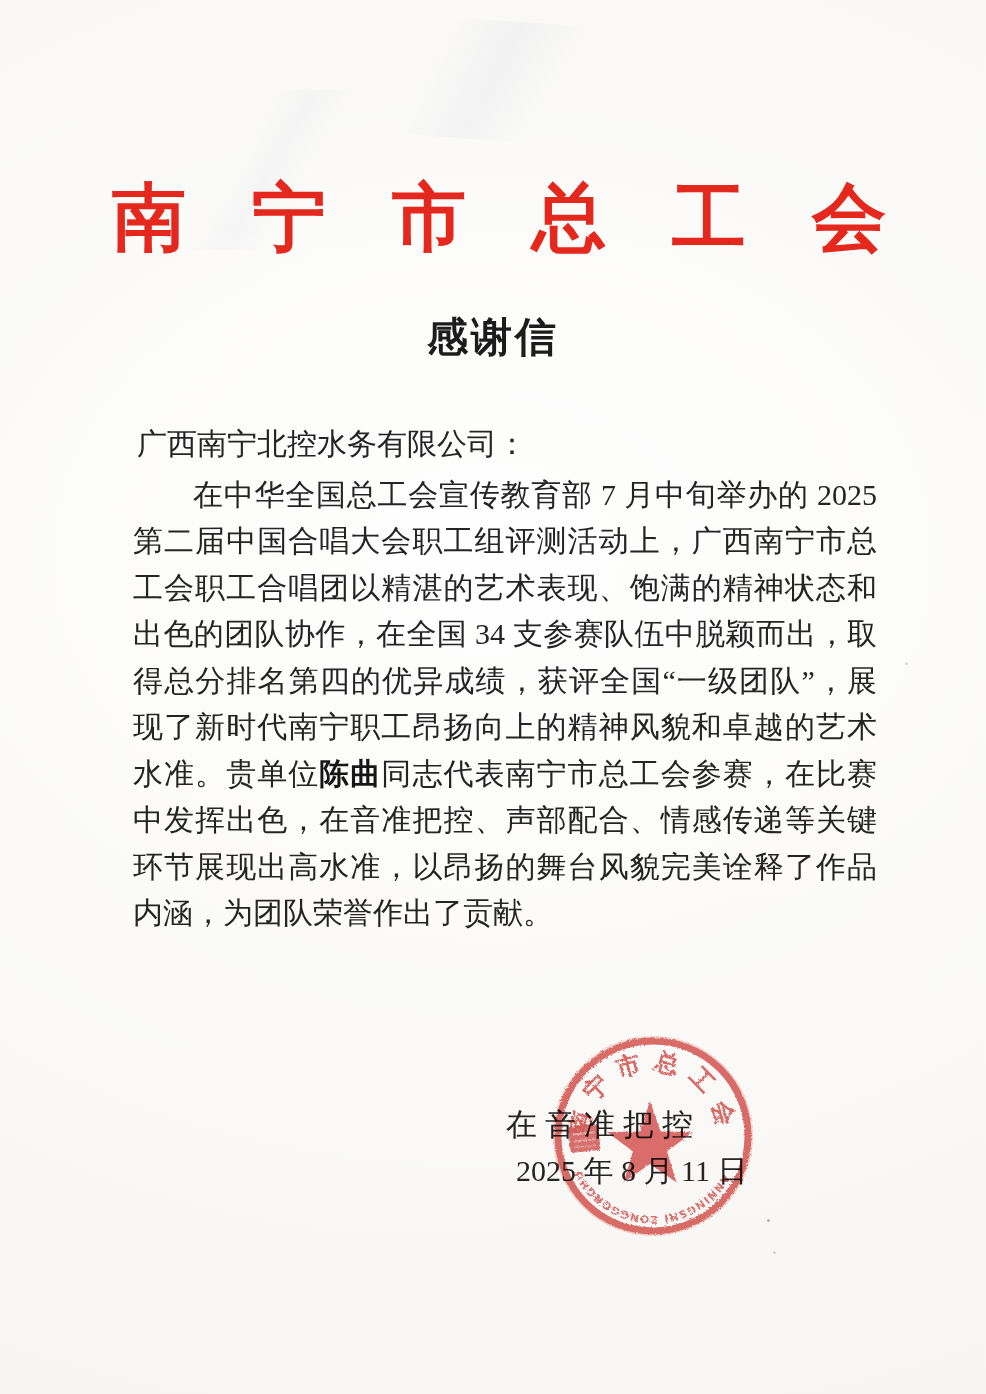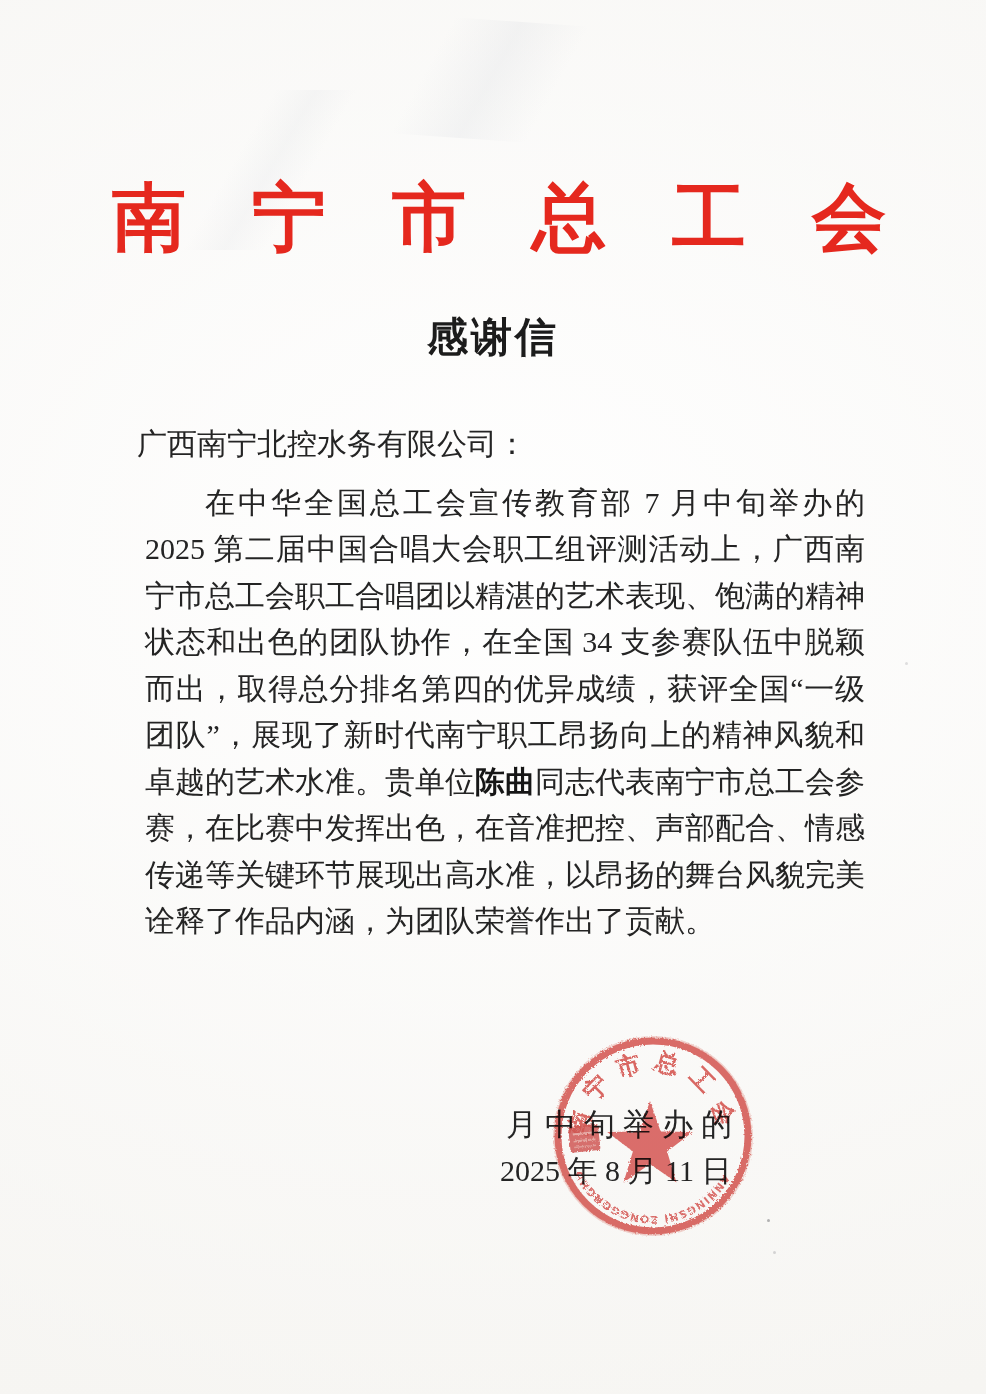--- a/index.html
+++ b/index.html
@@ -46,32 +46,32 @@
   }
 
   .letter-body {
     position: absolute;
     left: 133px; top: 417px; width: 744px;
     font-size: 30px; line-height: 46.5px;
     color: #242424;
     text-align: justify;
   }
   .salutation { margin: 4px; }
-  .letter-body p.para { margin: 12px; text-indent: 2em; }
+  .letter-body p.para { margin: 0; text-indent: 2em; }
   .letter-body strong { font-weight: 700; color: #161616; }
 
   .signature {
     position: absolute;
     left: 506px; top: 1104px;
     font-size: 31px; letter-spacing: 8px; color: #242424;
     white-space: nowrap;
   }
   .dateline {
     position: absolute;
-    left: 500px; top: 1151px;
+    left: 516px; top: 1151px;
     font-size: 30px; color: #242424;
     white-space: nowrap;
   }
 
   .seal {
     position: absolute;
     left: 543px; top: 1026px;
     width: 220px; height: 220px;
     mix-blend-mode: multiply;
     opacity: 0.9;
@@ -97,21 +97,21 @@
     <span>会</span>
   </div>
 
   <div class="doc-type">感谢信</div>
 
   <div class="letter-body">
     <p class="salutation">广西南宁北控水务有限公司：</p>
     <p class="para"><span>在中华全国总工会宣传教育部 7 月中旬举办的 2025 第二届中国合唱大会职工组评测活动上，广西南宁市总工会职工合唱团以精湛的艺术表现、饱满的精神状态和出色的团队协作，在全国 34 支参赛队伍中脱颖而出，取得总分排名第四的优异成绩，获评全国“一级团队”，展现了新时代南宁职工昂扬向上的精神风貌和卓越的艺术水准。贵单位</span><strong>陈曲</strong><span>同志代表南宁市总工会参赛，在比赛中发挥出色，在音准把控、声部配合、情感传递等关键环节展现出高水准，以昂扬的舞台风貌完美诠释了作品内涵，为团队荣誉作出了贡献。</span></p>
   </div>
 
-  <div class="signature">月中旬举办的</div>
+  <div class="signature">在音准把控</div>
   <div class="dateline">2025 年 8 月 11 日</div>
 
   <svg class="seal" viewBox="-110 -110 220 220" xmlns="http://www.w3.org/2000/svg">
     <defs>
       <filter id="rough" x="-20%" y="-20%" width="140%" height="140%">
         <feTurbulence type="fractalNoise" baseFrequency="0.55" numOctaves="2" result="noise"></feTurbulence>
         <feDisplacementMap in="SourceGraphic" in2="noise" scale="3.5"></feDisplacementMap>
       </filter>
       <path id="arcTop" d="M -65.75 -5.75 A 66 66 0 0 1 65.75 -5.75" fill="none"></path>
       <path id="arcBottom" d="M 72.5 33.8 A 80 80 0 0 1 -72.5 33.8" fill="none"></path>

